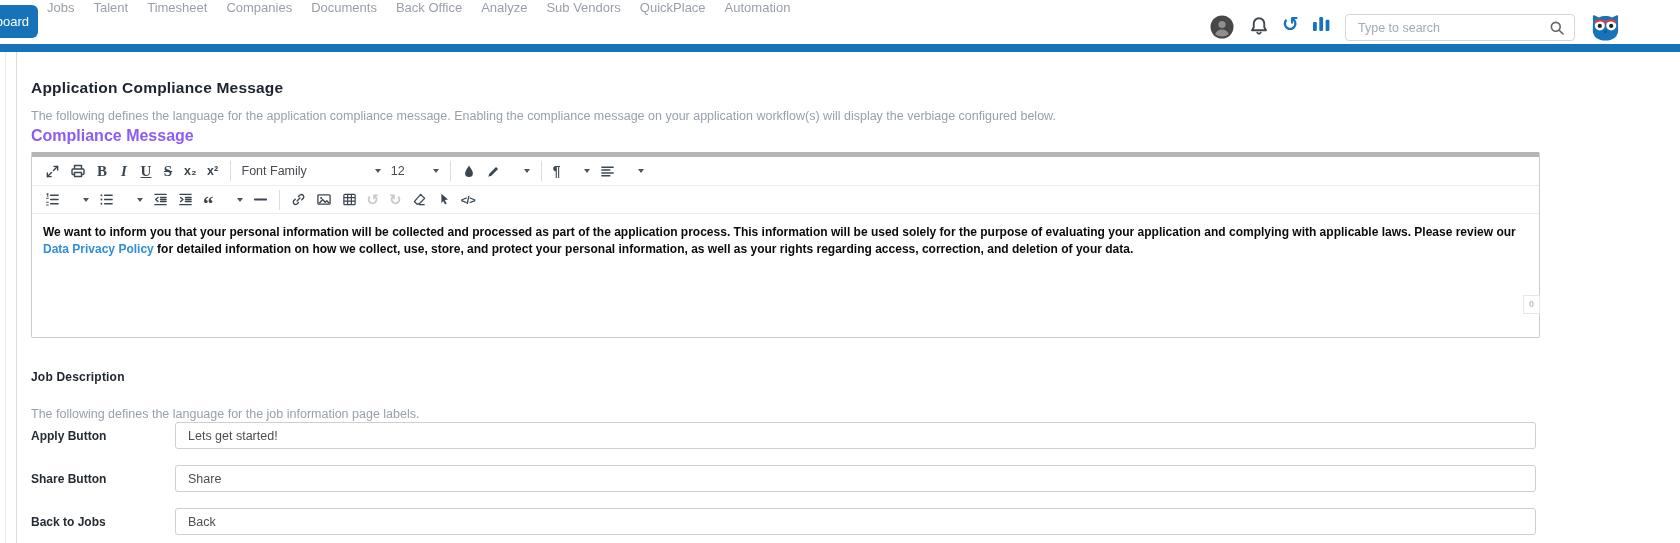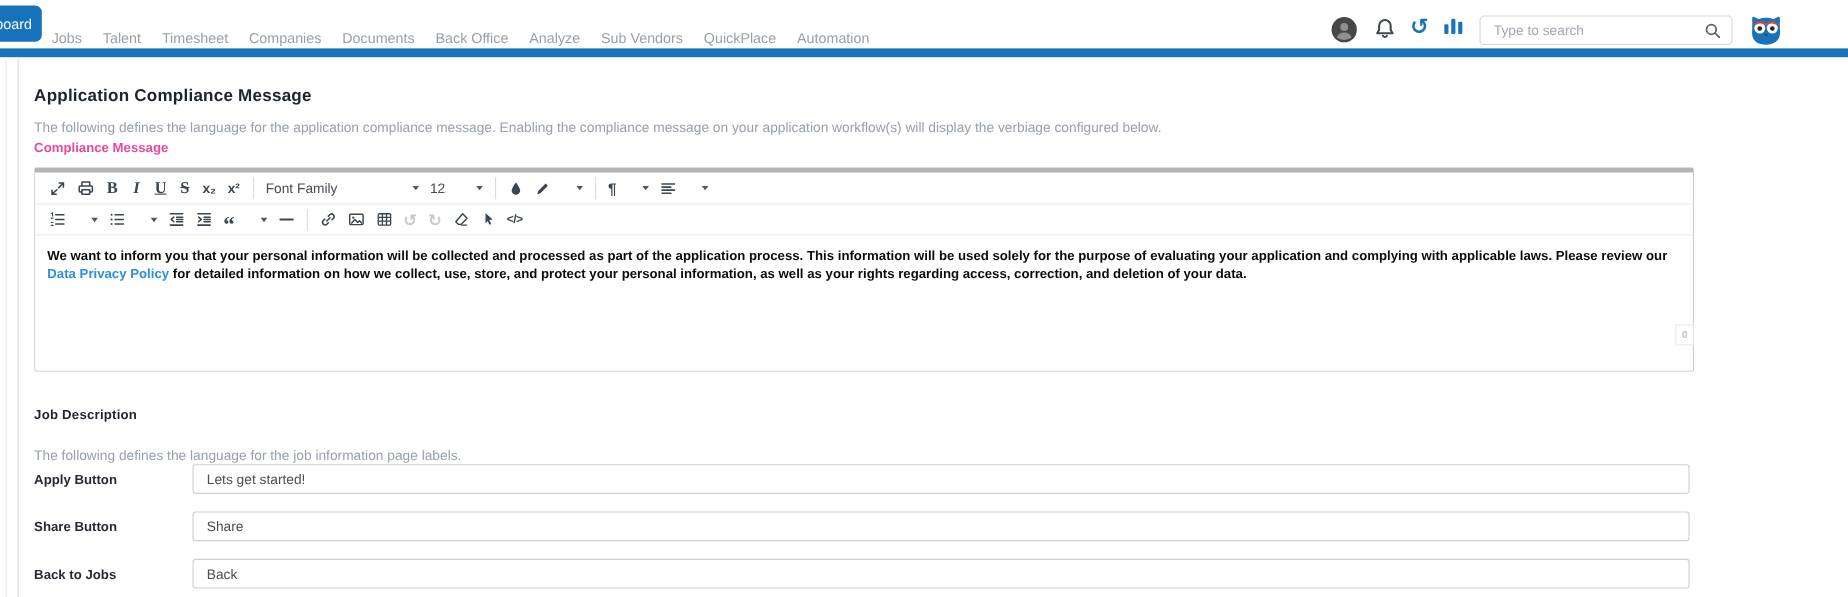--- a/index.html
+++ b/index.html
@@ -4,21 +4,21 @@
 <style>
   html,body{margin:0;padding:0;background:#fff;}
   body{width:1680px;height:543px;position:relative;overflow:hidden;
        font-family:"Liberation Sans","DejaVu Sans",sans-serif;-webkit-font-smoothing:antialiased;}
 
   
   .topbar{position:absolute;left:0;top:0;width:1680px;height:44px;background:#fff;}
   .active-tab{position:absolute;left:-28px;top:5px;width:66px;height:33px;background:#1673b9;
               border-radius:6px;color:#fff;font-size:13px;display:flex;align-items:center;
               justify-content:flex-end;padding-right:9px;box-sizing:border-box;cursor:pointer;}
-  .nav{position:absolute;left:47px;top:12px;height:44px;display:flex;align-items:center;gap:19px;}
+  .nav{position:absolute;left:47px;top:0;height:44px;display:flex;align-items:flex-start;gap:19px;}
   .nav-item{font-size:13px;color:#999fa8;cursor:pointer;white-space:nowrap;}
   .blue-strip{position:absolute;left:0;top:44px;width:1680px;height:8px;background:#1673b9;}
 
   .avatar{position:absolute;left:1210px;top:15px;width:24px;height:24px;cursor:pointer;}
   .icon-btn{position:absolute;background:none;border:none;padding:0;cursor:pointer;line-height:0;}
   .bell{left:1249px;top:16px;}
   .history{left:1282px;top:13px;color:#1874ba;font-size:20px;font-weight:700;line-height:22px;
            font-family:"DejaVu Sans",sans-serif;}
   .chart{left:1312px;top:15px;}
   .searchbox{position:absolute;left:1345px;top:14px;width:230px;height:27px;border:1px solid #d6d6d6;
@@ -33,21 +33,21 @@
   
   .vline{position:absolute;top:52px;height:491px;width:1px;}
   .vline1{left:5px;background:#ececec;}
   .vline2{left:16px;background:#dcdcdc;}
 
   
   .sec-title{position:absolute;left:31px;font-size:15.5px;font-weight:700;color:#1d242e;letter-spacing:.2px;}
   .t1{top:69px;} .t2{top:360px;font-size:12px;}
   .sec-sub{position:absolute;left:31px;font-size:12.5px;color:#98a1ab;}
   .s1{top:96px;} .s2{top:394px;}
-  .field-label{position:absolute;left:31px;top:127px;font-size:12px;font-weight:700;color:#ec4899;}
+  .field-label{position:absolute;left:31px;top:127px;font-size:16px;font-weight:700;color:#8b5cf6;}
 
   
   .editor{position:absolute;left:31px;top:152px;width:1509px;height:186px;box-sizing:border-box;
           border:1px solid #ccc;border-top:5px solid #b5b5b5;border-radius:2px;background:#fff;}
   .tb-row{display:flex;align-items:center;height:28px;padding:0 8px;border-bottom:1px solid #ececec;}
   .tb-row.r2{height:27px;}
   .tb{display:inline-flex;align-items:center;justify-content:center;height:24px;min-width:22px;
       padding:0 5px;background:none;border:none;color:#3b4650;cursor:pointer;
       font-family:"Liberation Sans","DejaVu Sans",sans-serif;}
   .tb.disabled{color:#c9c9c9;cursor:default;}

